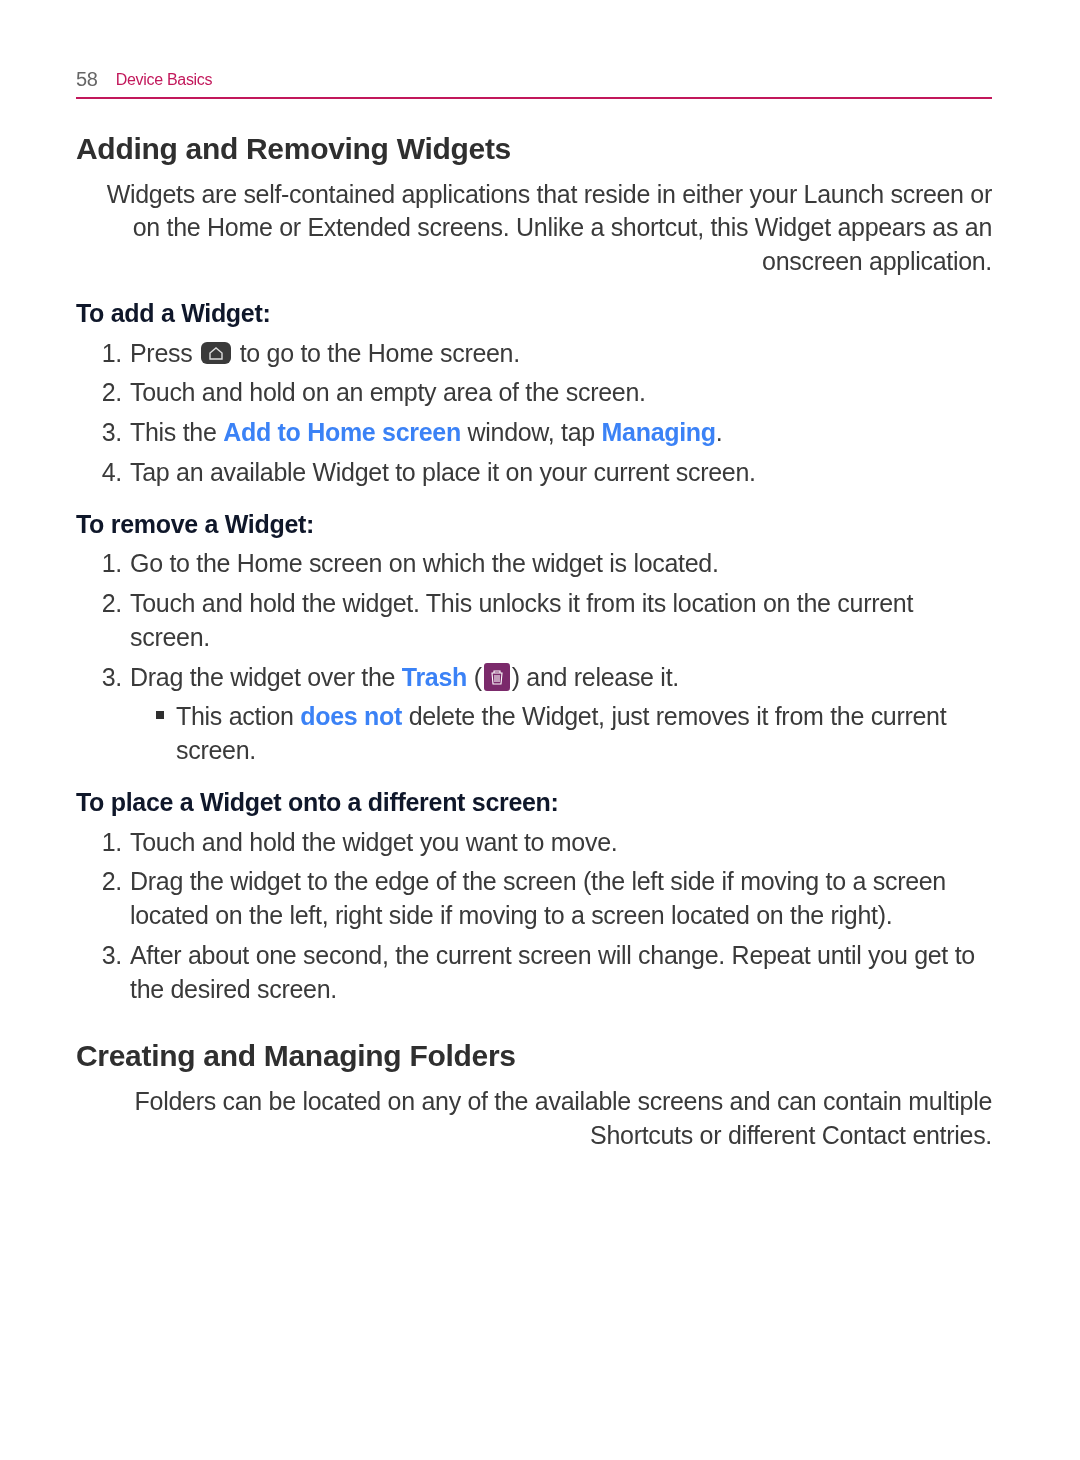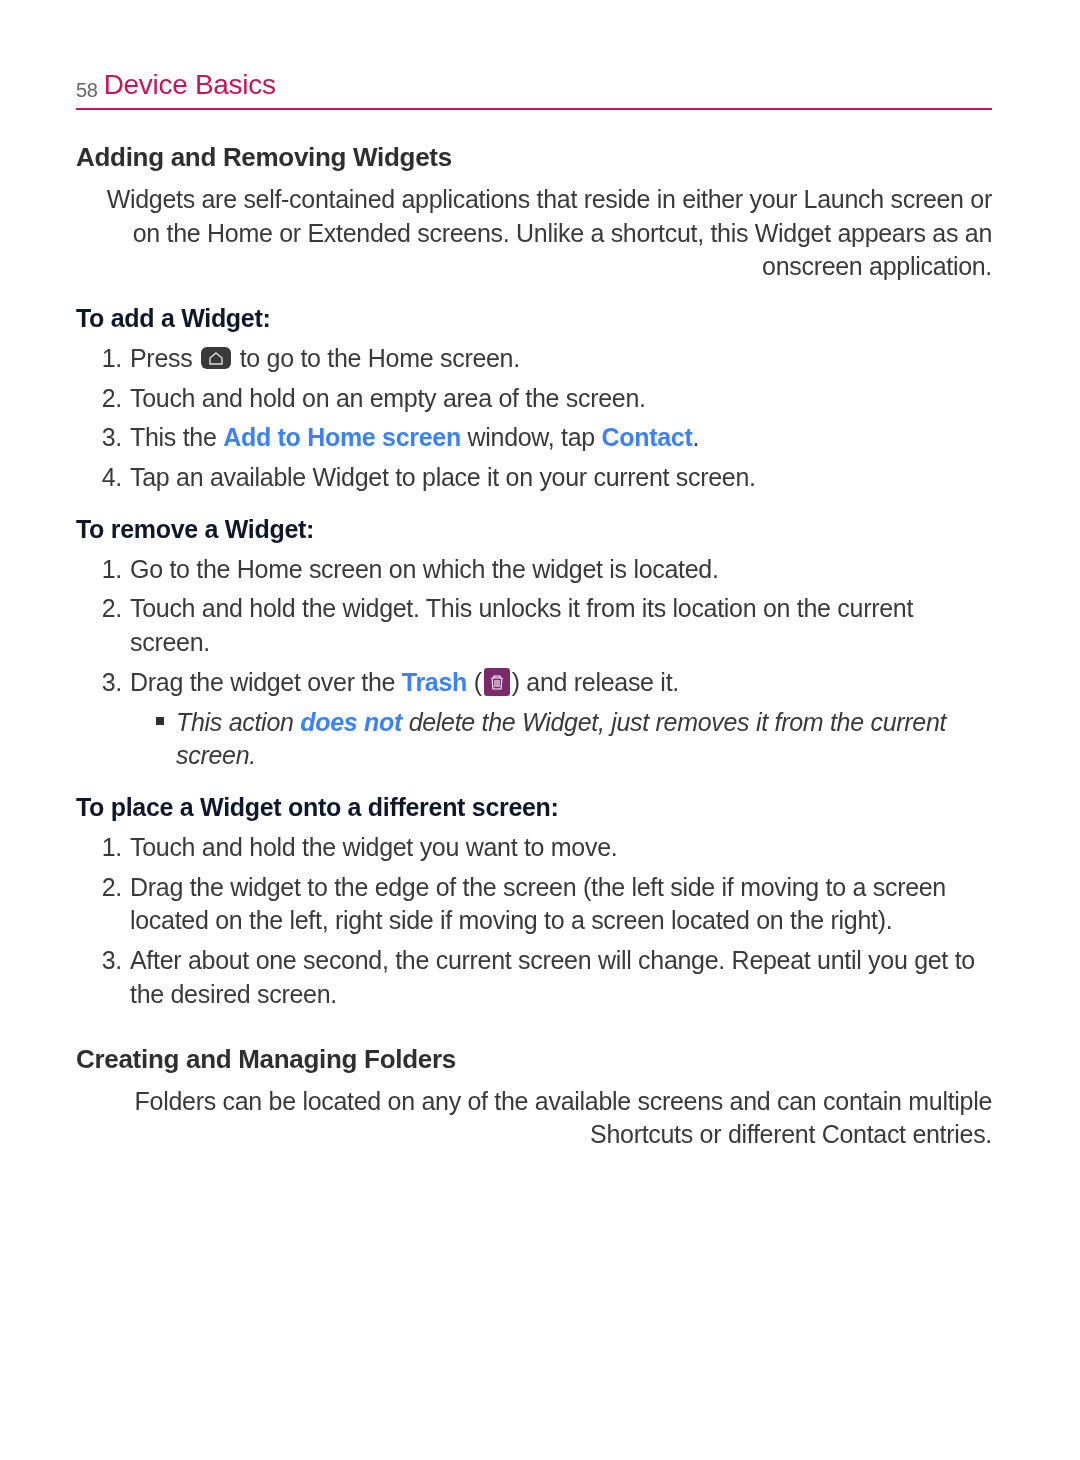--- a/index.html
+++ b/index.html
@@ -9,42 +9,42 @@
     background: #ffffff;
     font-family: "Helvetica Neue", Helvetica, Arial, sans-serif;
     color: #3a3a3a;
     padding: 66px 88px 40px 76px;
     font-size: 25px;
     line-height: 1.35;
     letter-spacing: -0.3px;
   }
   .header {
     display: flex;
-    align-items: flex-end;
-    gap: 6px;
+    align-items: center;
+    gap: 18px;
     font-size: 20px;
     color: #666;
     margin-bottom: 4px;
   }
   .pagenum { color: #666; font-size: 20px; }
   .section-title {
     color: #c2185b;
-    font-size: 28px;
+    font-size: 16px;
     font-weight: 400;
   }
   hr.rule {
     border: none;
     border-top: 2px solid #c2185b;
     margin-top: 4px;
     margin-bottom: 30px;
   }
   .h-bold {
     font-weight: 700;
     color: #2f2f2f;
-    font-size: 26px;
+    font-size: 30px;
     margin-bottom: 8px;
     margin-top: 10px;
   }
   .sub-bold {
     font-weight: 600;
     color: #0f172a;
     font-size: 25px;
     margin-top: 18px;
     margin-bottom: 6px;
   }
@@ -63,21 +63,20 @@
   .num {
     min-width: 22px;
     text-align: right;
   }
   .item-text { flex: 1; }
   .bullet-wrap {
     padding-left: 56px;
     display: flex;
     gap: 12px;
     margin-top: 2px;
-    font-style: italic;
   }
   .bullet-mark {
     width: 8px;
     height: 8px;
     background: #2f2f2f;
     margin-top: 11px;
     flex-shrink: 0;
   }
   .inline-icon {
     display: inline-flex;
@@ -132,21 +131,21 @@
         </span><span> to go to the Home screen.</span>
     </span>
   </div>
   <div class="item">
     <span class="num">2.</span>
     <span class="item-text">Touch and hold on an empty area of the screen.</span>
   </div>
   <div class="item">
     <span class="num">3.</span>
     <span class="item-text">
-      <span>This the </span><b>Add to Home screen</b><span> window, tap </span><b>Contact</b><span>.</span>
+      <span>This the </span><b>Add to Home screen</b><span> window, tap </span><b>Managing</b><span>.</span>
     </span>
   </div>
   <div class="item">
     <span class="num">4.</span>
     <span class="item-text">Tap an available Widget to place it on your current screen.</span>
   </div>
 </div>
 
 <div class="sub-bold">To remove a Widget:</div>
 <div class="list">

